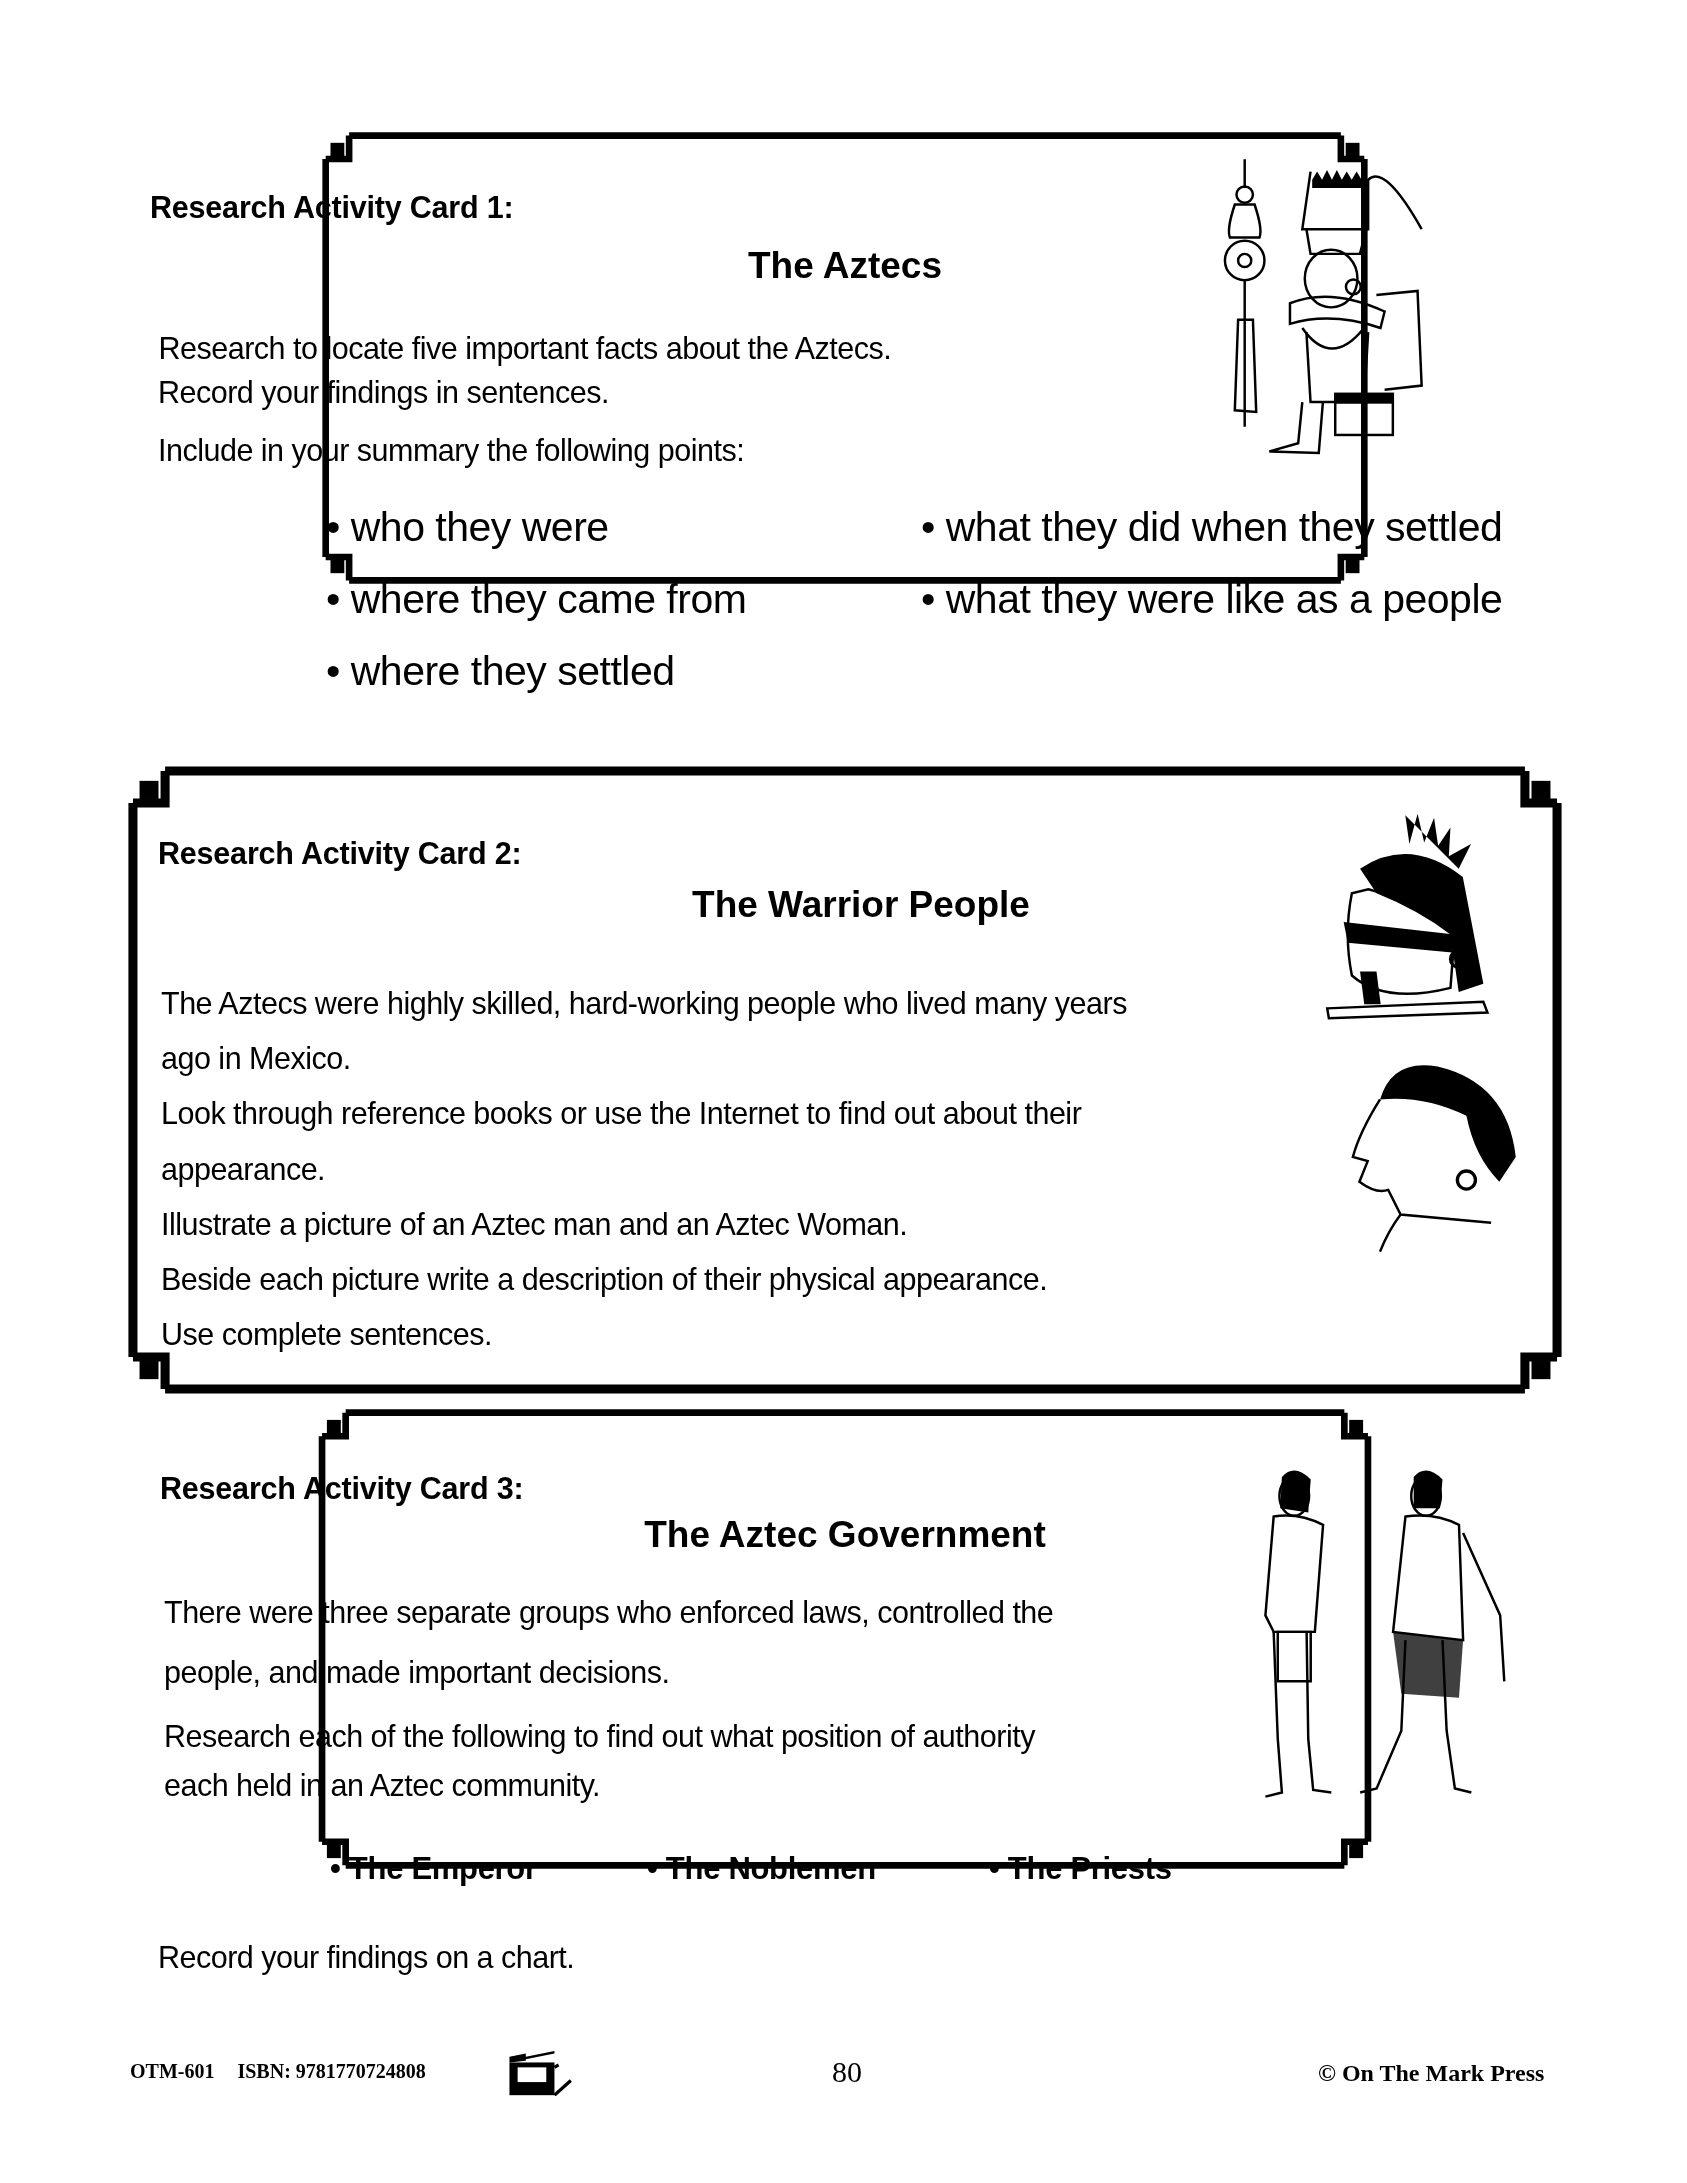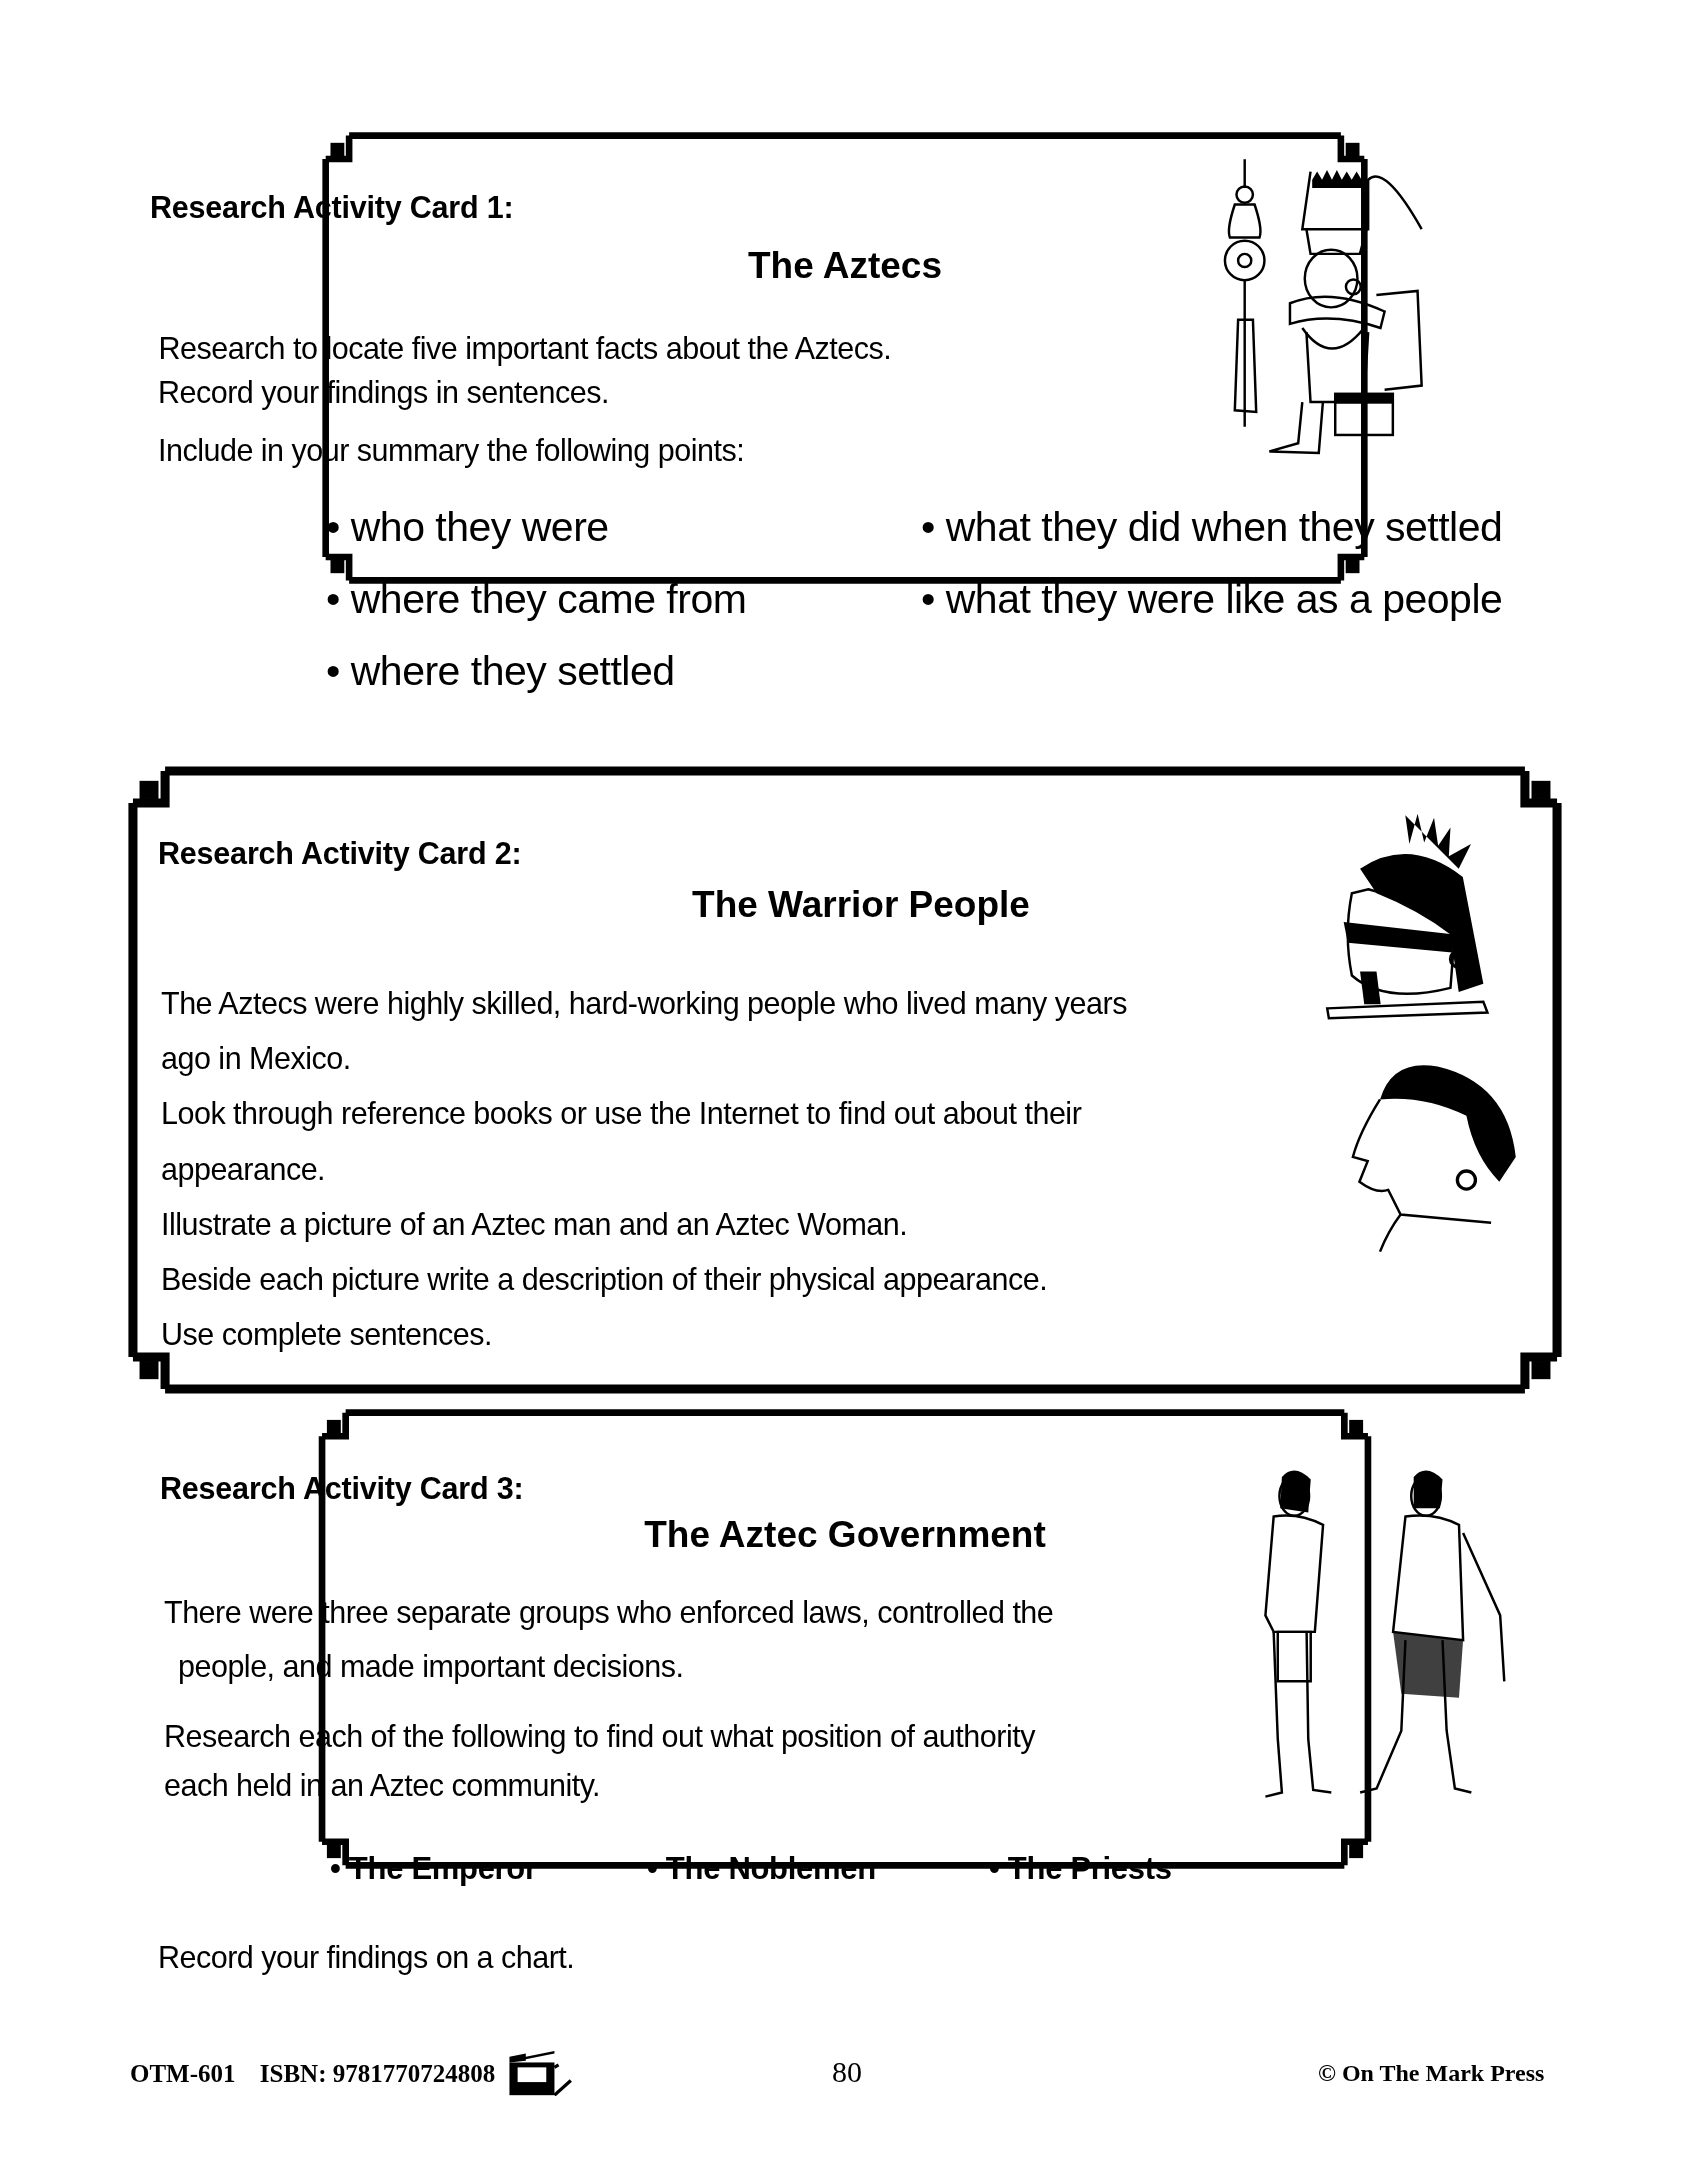--- a/index.html
+++ b/index.html
@@ -5,21 +5,21 @@
   html, body { margin: 0; padding: 0; background: #ffffff; }
   body { width: 1687px; height: 2183px; position: relative; overflow: hidden; color: #000; font-family: "Liberation Sans", sans-serif; }
   .card { position: absolute; left: 128px; width: 1434px; }
   .frame { position: absolute; left: 0; top: 0; width: 100%; height: 100%; pointer-events: none; }
   .card-label { position: absolute; font-weight: bold; font-size: 30.5px; letter-spacing: -0.2px; }
   .card-title { position: absolute; font-weight: bold; font-size: 37px; text-align: center; width: 100%; left: 0; }
   .para { position: absolute; font-size: 30.5px; line-height: 55px; letter-spacing: -0.5px; }
   .bullet { position: absolute; font-size: 41px; letter-spacing: -0.5px; white-space: nowrap; }
   .bbullet { position: absolute; font-size: 31px; font-weight: bold; letter-spacing: -0.3px; white-space: nowrap; }
   .illus { position: absolute; }
-  .footer-left { position: absolute; left: 130px; top: 2060px; font-family: "Liberation Serif", serif; font-weight: bold; font-size: 25px; white-space: nowrap; }
+  .footer-left { position: absolute; left: 130px; top: 2060px; font-family: "Liberation Serif", serif; font-weight: bold; font-size: 20px; white-space: nowrap; }
   .footer-left span { margin-right: 18px; }
   .footer-page { position: absolute; left: 832px; top: 2055px; font-family: "Liberation Serif", serif; font-size: 30px; }
   .footer-right { position: absolute; left: 1318px; top: 2060px; font-family: "Liberation Serif", serif; font-weight: bold; font-size: 24px; white-space: nowrap; }
   .copier { position: absolute; left: 509px; top: 2051px; }
 </style>
 </head>
 <body>
 
 <div class="card" style="top:132px; height:452px;">
   <svg class="frame" viewBox="0 0 1740 752" width="1434" height="620">
@@ -139,21 +139,21 @@
     <g fill="#000">
       <rect x="14" y="18" width="23" height="22"></rect>
         <rect x="1703" y="18" width="23" height="22"></rect>
       <rect x="14" y="720" width="23" height="22"></rect>
         <rect x="1703" y="720" width="23" height="22"></rect>
     </g>
   </svg>
   <div class="card-label" style="left:32px; top:62px;">Research Activity Card 3:</div>
   <div class="card-title" style="top:105px;">The Aztec Government</div>
   <div class="para" style="left:36px; top:176px;">There were three separate groups who enforced laws, controlled the</div>
-  <div class="para" style="left:36px; top:230px;margin-left:14px;">people, and made important decisions.</div>
+  <div class="para" style="left:36px; top:236px;">people, and made important decisions.</div>
   <div class="para" style="left:36px; top:300px;">Research each of the following to find out what position of authority</div>
   <div class="para" style="left:36px; top:349px;">each held in an  Aztec community.</div>
   <div class="bbullet" style="left:202px; top:442px;">• The Emperor</div>
   <div class="bbullet" style="left:519px; top:442px;">• The Noblemen</div>
   <div class="bbullet" style="left:861px; top:442px;">• The Priests</div>
   <div class="para" style="left:30px; top:521px;">Record your findings on a chart.</div>
   <svg class="illus" style="left:1088px; top:58px;" width="313" height="338" viewBox="0 0 380 410">
     <g fill="none" stroke="#000" stroke-width="3">
       <ellipse cx="95" cy="35" rx="18" ry="24"></ellipse>
       <path d="M70 60 L60 180 L70 200 L120 200 L130 70 Q100 55 70 60 Z"></path>

